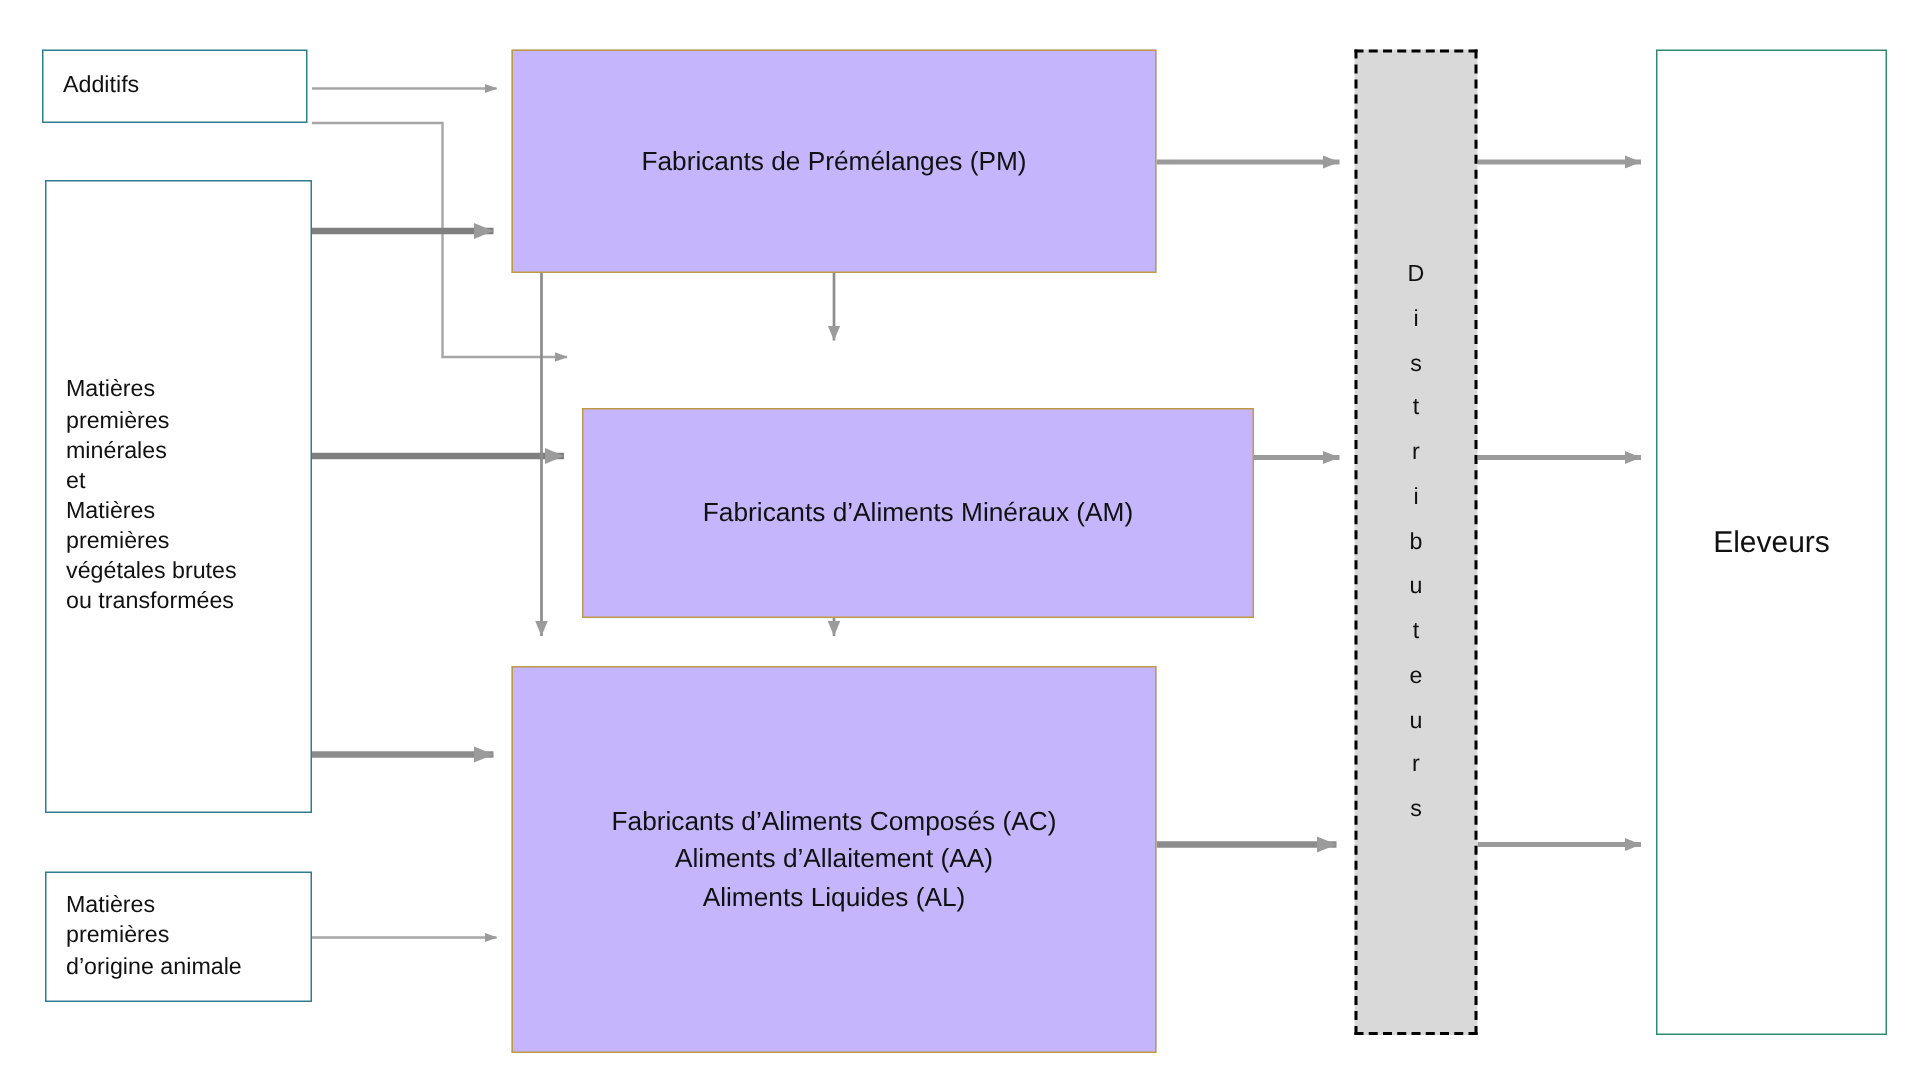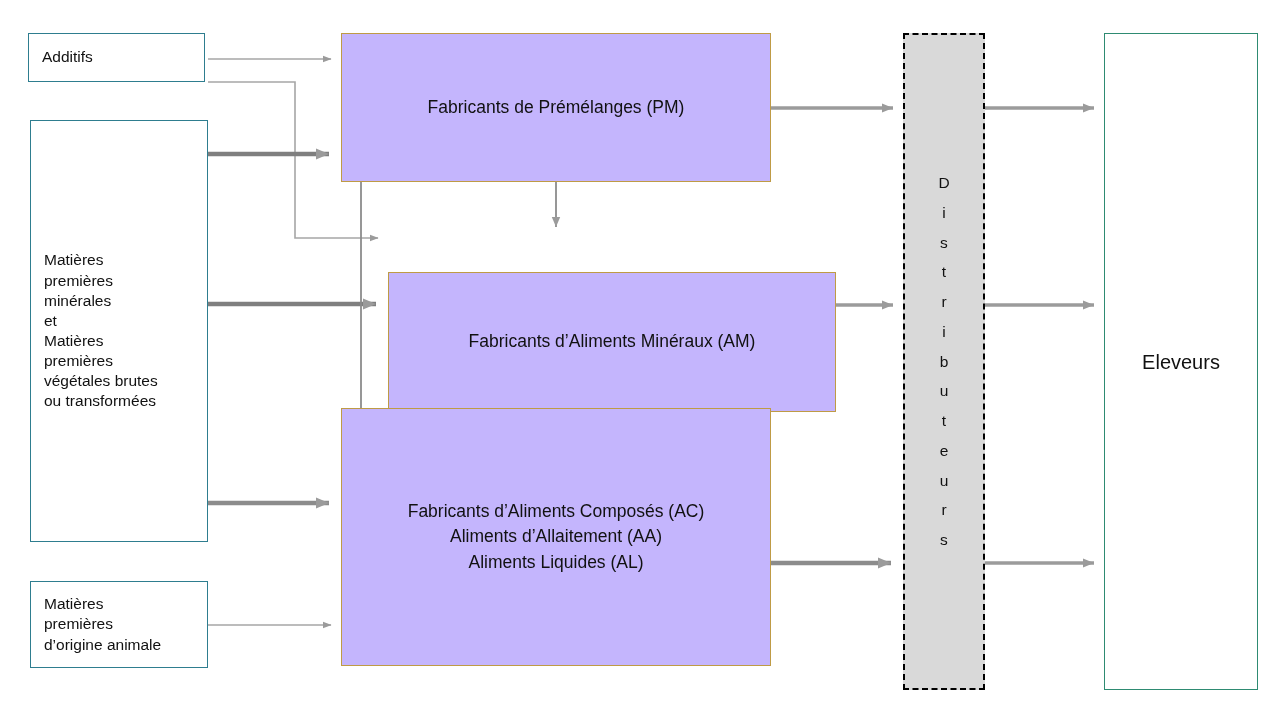--- a/index.html
+++ b/index.html
@@ -31,21 +31,21 @@
   .farm{border:1.4px solid #2e8b72;background:#ffffff;
         align-items:center;justify-content:center;}
   .farm .txt{font-size:20px;text-align:center;}
 
   
   #n-additifs   {left:28px; top:33px;  width:177px; height:49px;}
   #n-rawmat     {left:30px; top:120px; width:178px; height:422px;}
   #n-animal     {left:30px; top:581px; width:178px; height:87px;}
   #n-pm         {left:341px;top:33px;  width:430px; height:149px;}
   #n-am         {left:388px;top:235px; width:448px; height:140px;margin-top:37px;}
-  #n-ac         {left:341px;top:408px; width:430px; height:258px;}
+  #n-ac         {left:341px;top:444px; width:430px; height:258px;}
   #n-dist       {left:903px;top:33px;  width:82px;  height:657px;}
   #n-eleveurs   {left:1104px;top:33px; width:154px; height:657px;}
 
   #links{position:absolute;left:0;top:0;width:1280px;height:720px;
          pointer-events:none;}
 </style>
 </head>
 <body>
 
 <div id="stage">

